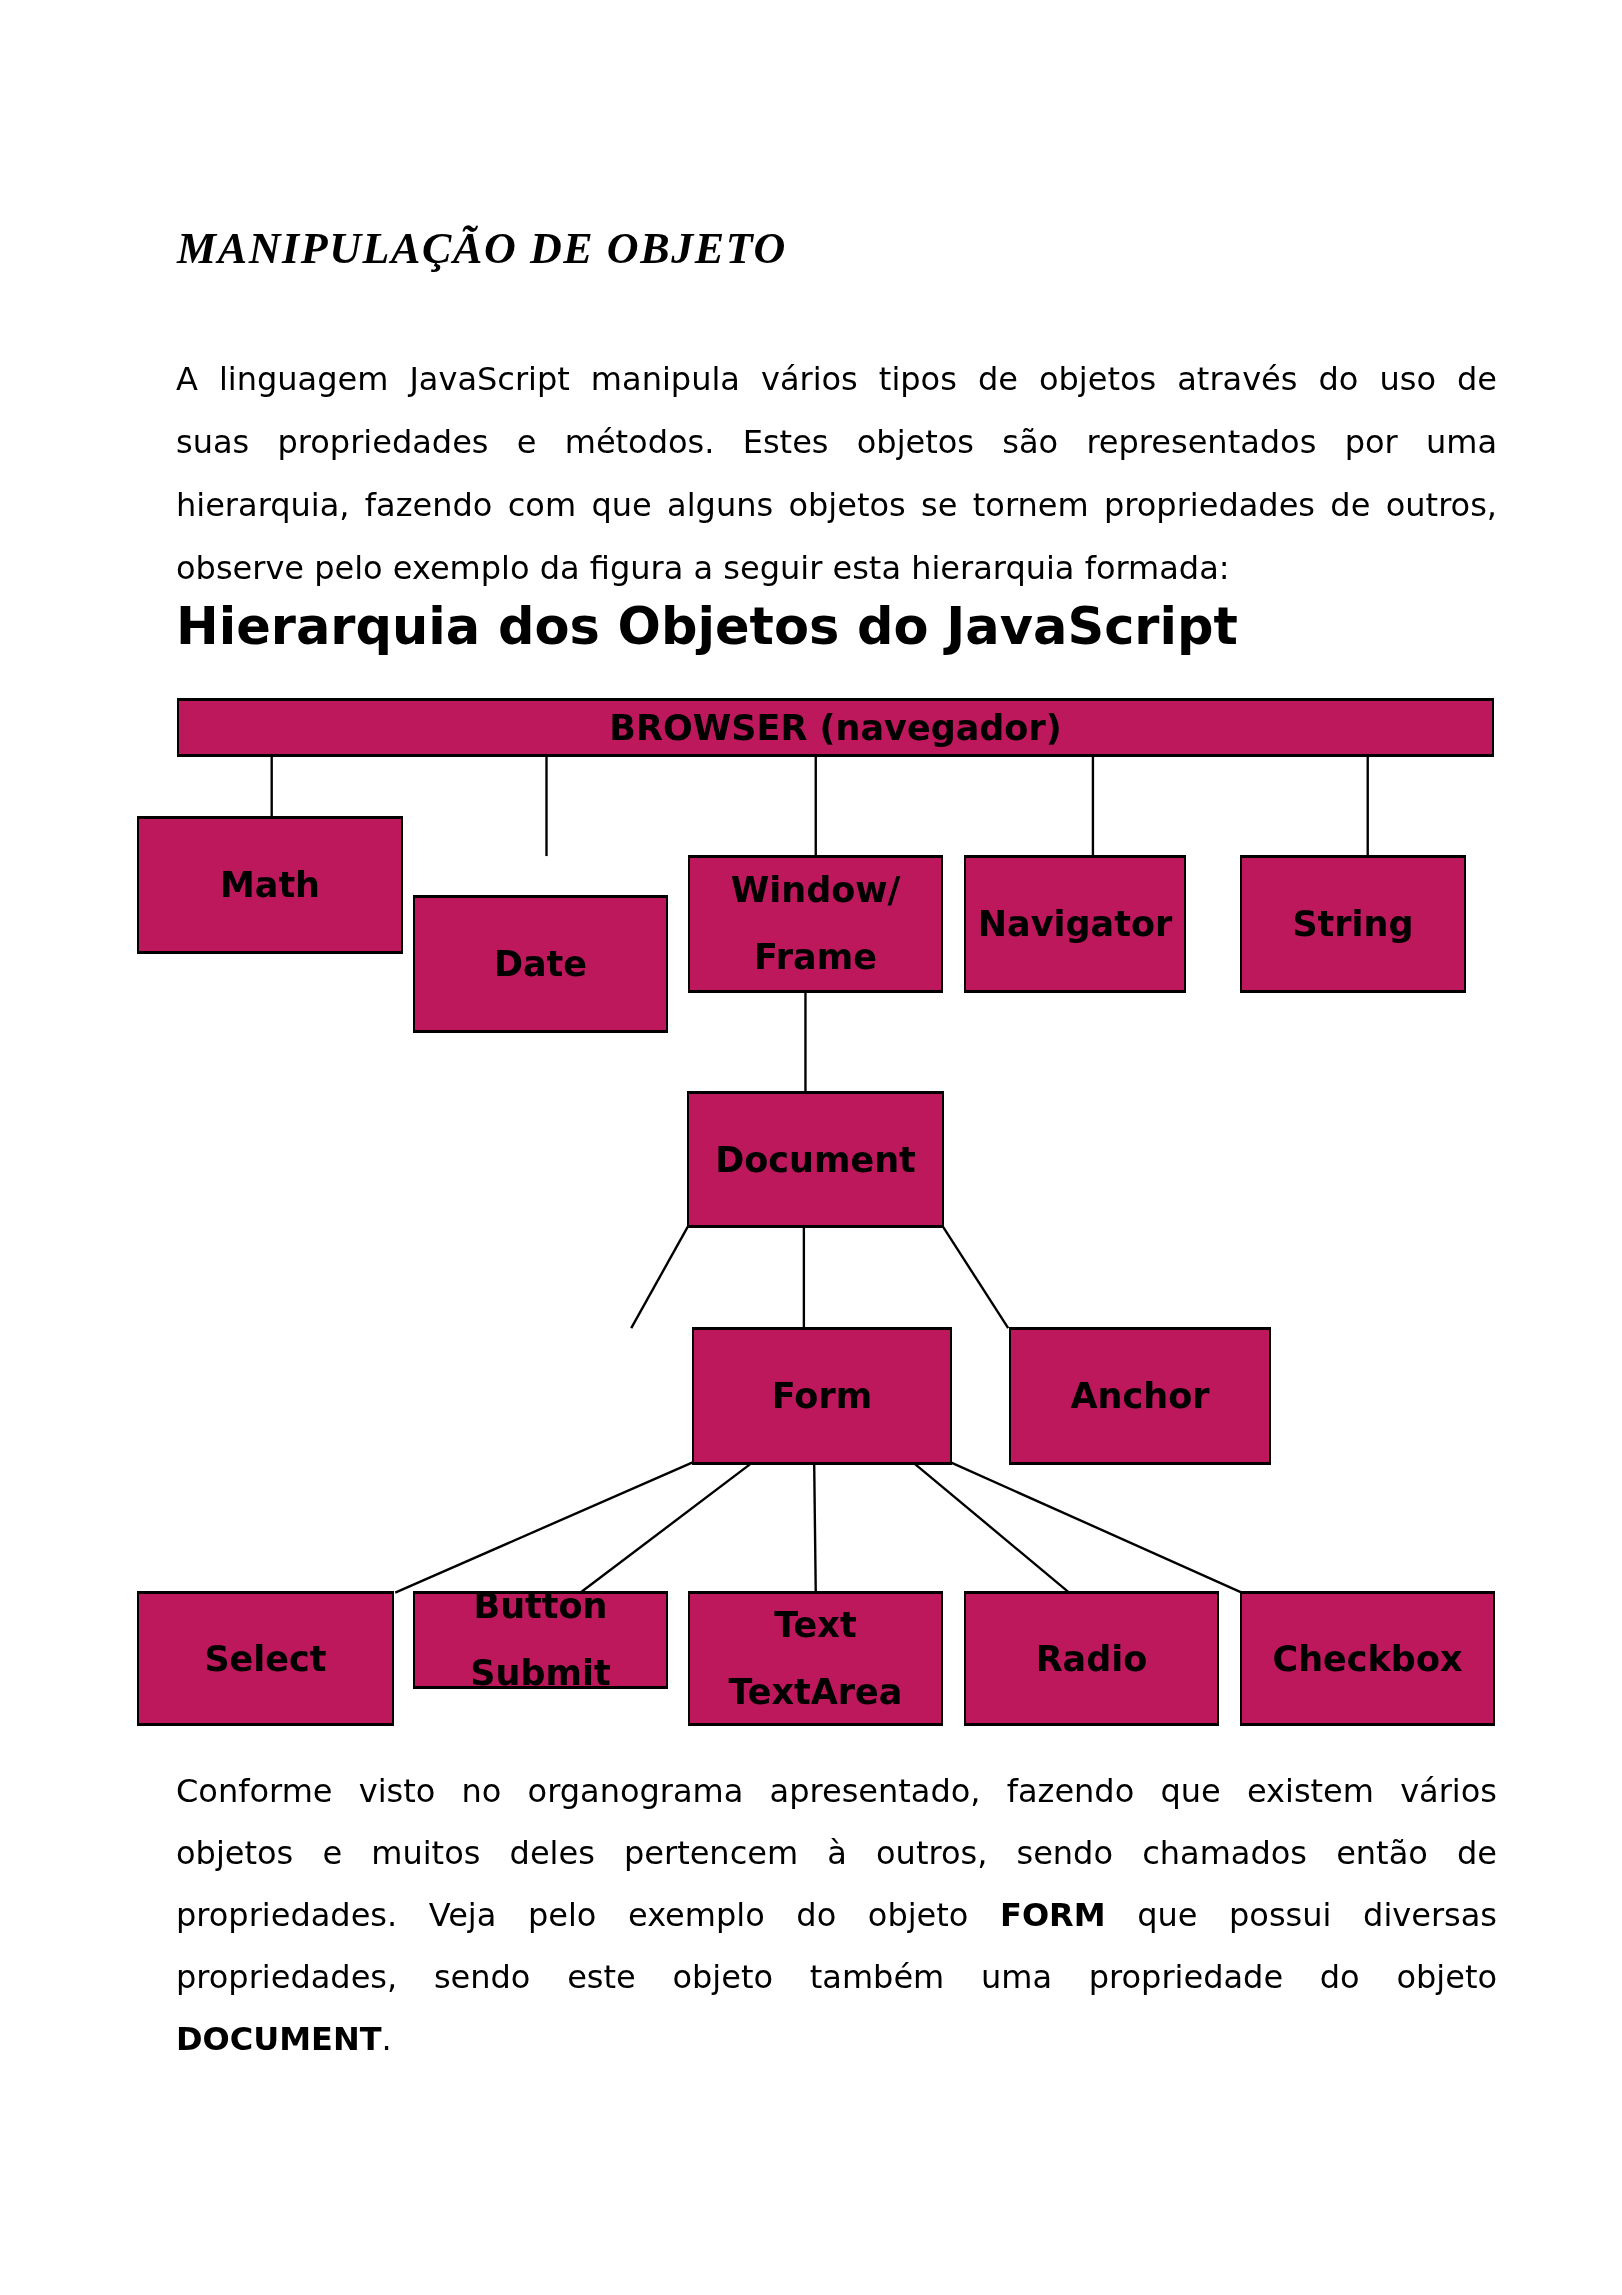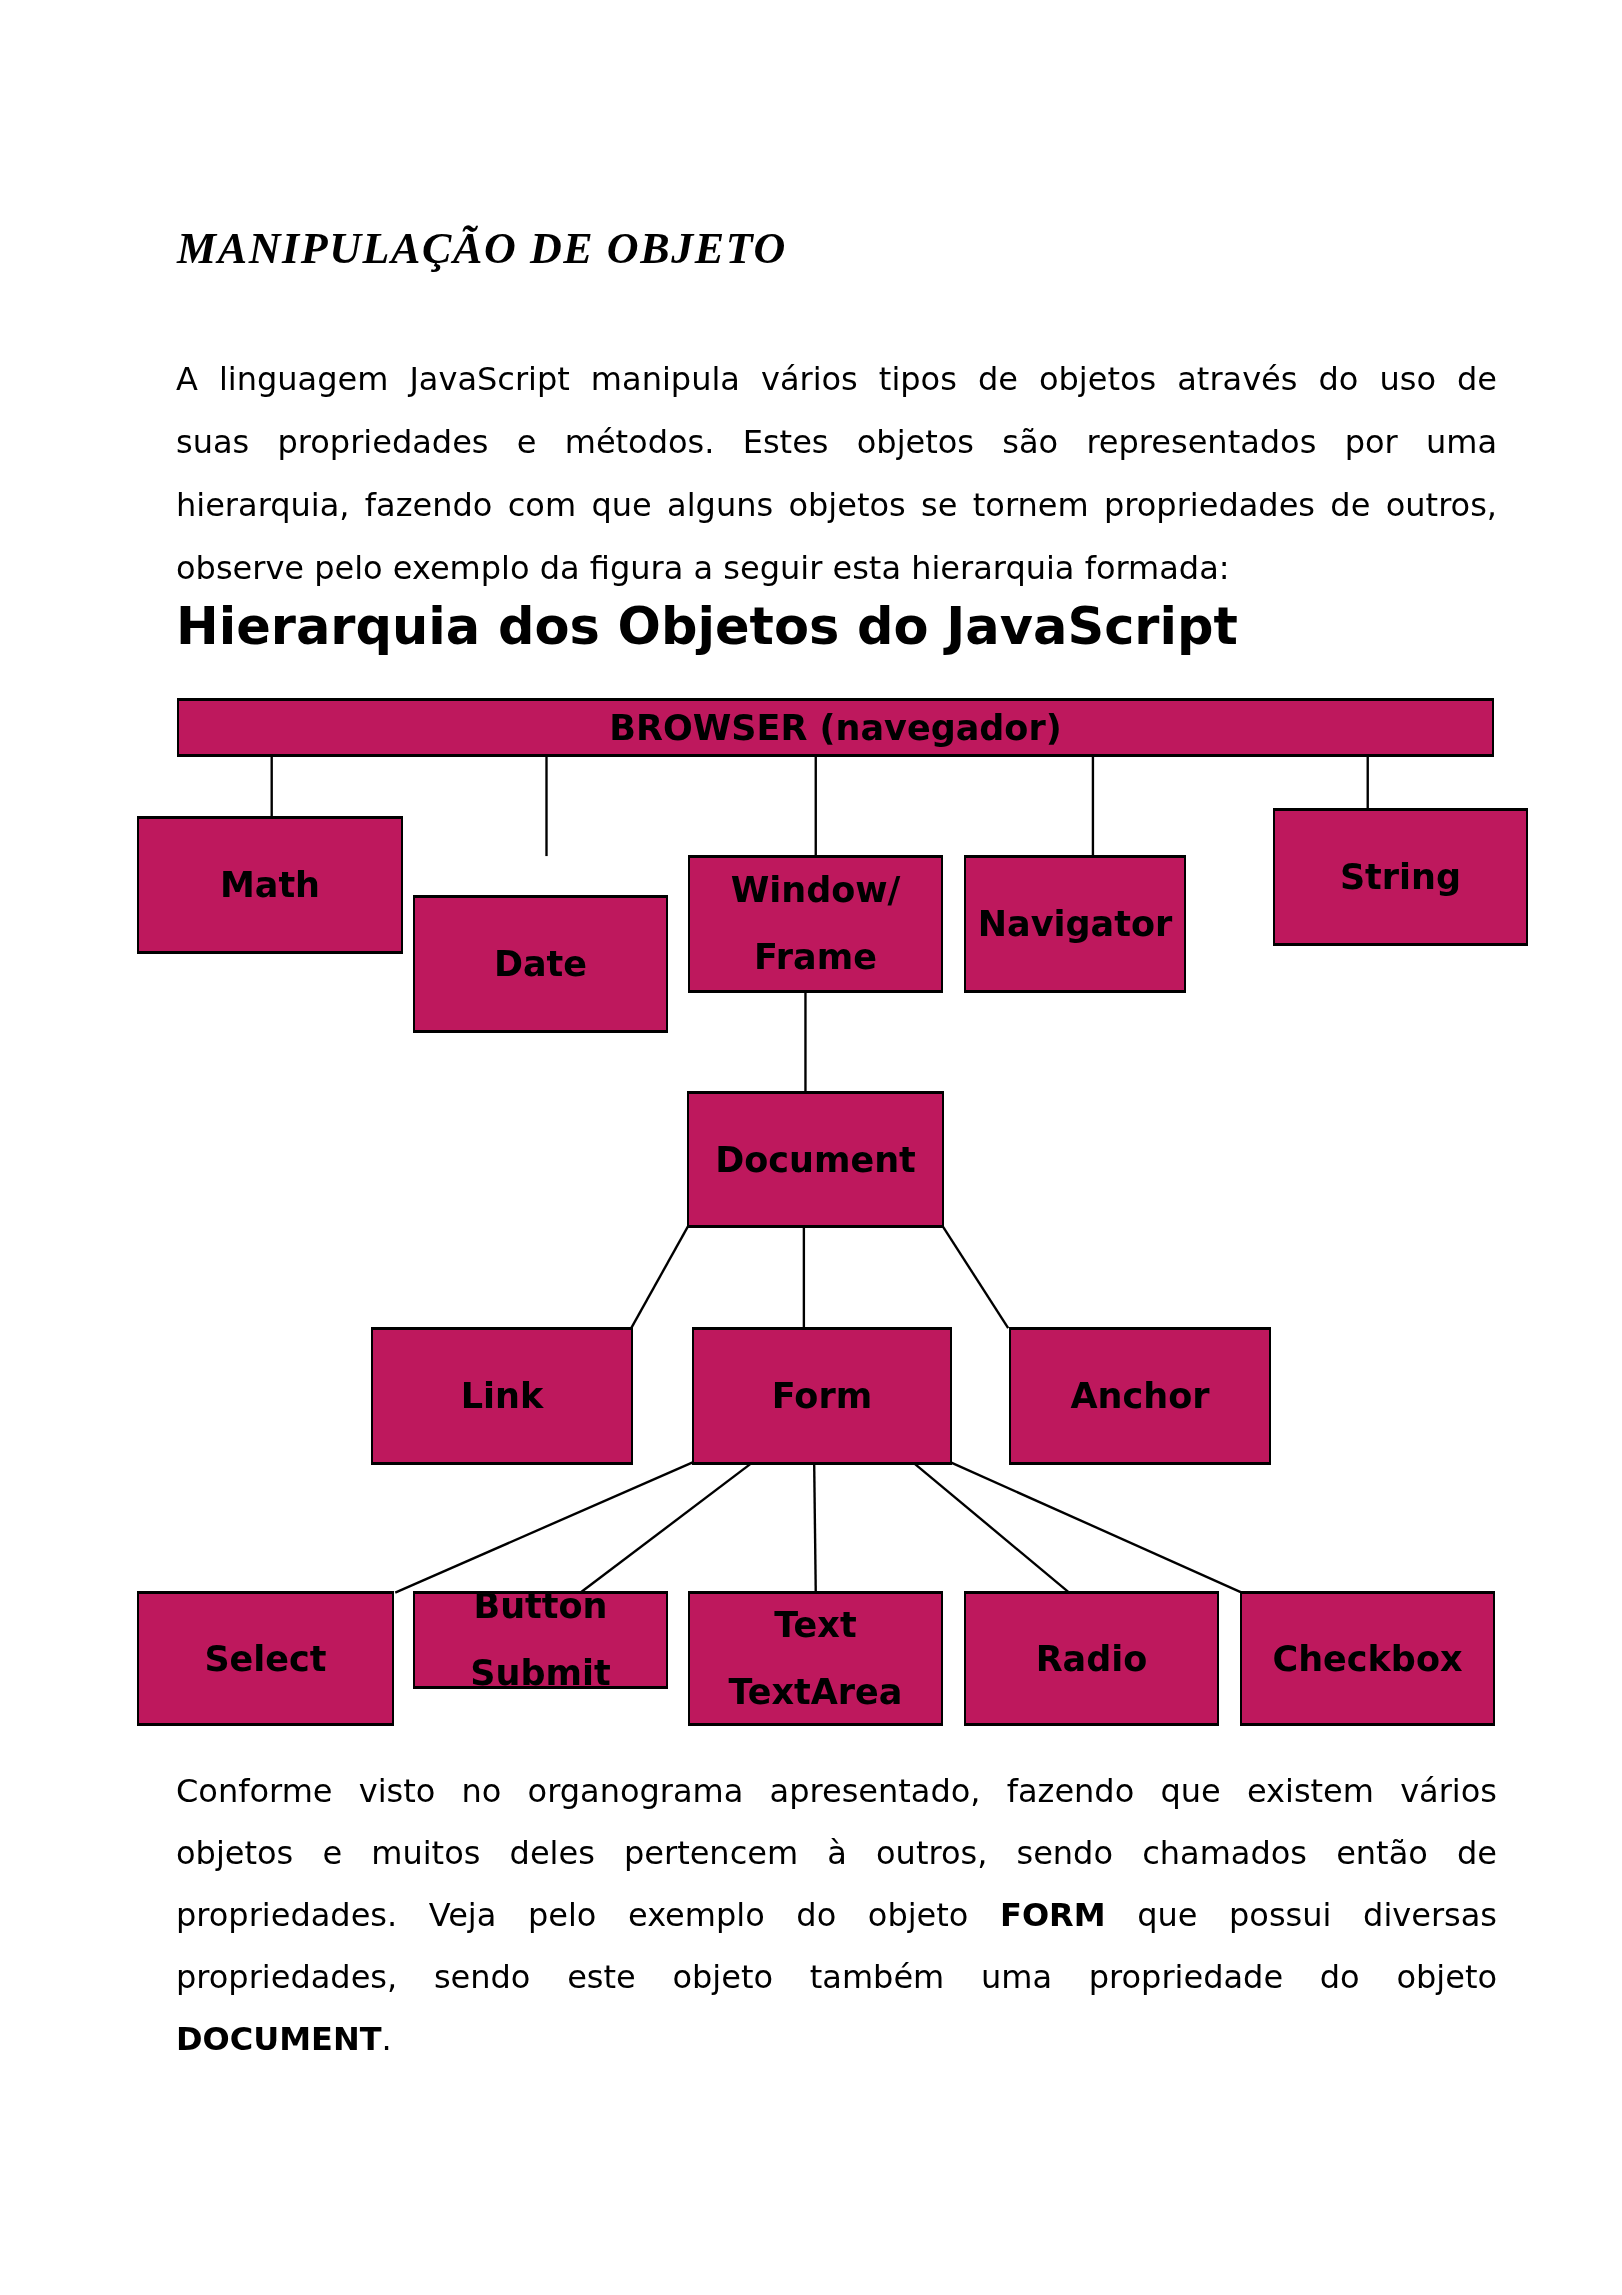--- a/index.html
+++ b/index.html
@@ -114,31 +114,28 @@
   <div class="dbox" style="left:413px; top:855px; width:255px; height:138px;margin-top:40px;">
     <span>Date</span>
   </div>
   <div class="dbox" style="left:688px; top:855px; width:255px; height:138px;">
     <span class="line2">Window/</span>
     <span class="line2">Frame</span>
   </div>
   <div class="dbox" style="left:964px; top:855px; width:222px; height:138px;">
     <span>Navigator</span>
   </div>
-  <div class="dbox" style="left:1240px; top:808px; width:255px; height:138px;margin-left:33px;">
+  <div class="dbox" style="left:1240px; top:855px; width:226px; height:138px;">
     <span>String</span>
   </div>
 
   <div class="dbox" style="left:687px; top:1091px; width:257px; height:137px;">
     <span>Document</span>
   </div>
 
-  <div class="dbox" style="left:371px; top:1327px; width:262px; height:138px;">
-    <span>Link</span>
-  </div>
   <div class="dbox" style="left:692px; top:1327px; width:260px; height:138px;">
     <span>Form</span>
   </div>
   <div class="dbox" style="left:1009px; top:1327px; width:262px; height:138px;">
     <span>Anchor</span>
   </div>
 
   <div class="dbox" style="left:137px; top:1591px; width:257px; height:135px;">
     <span>Select</span>
   </div>

